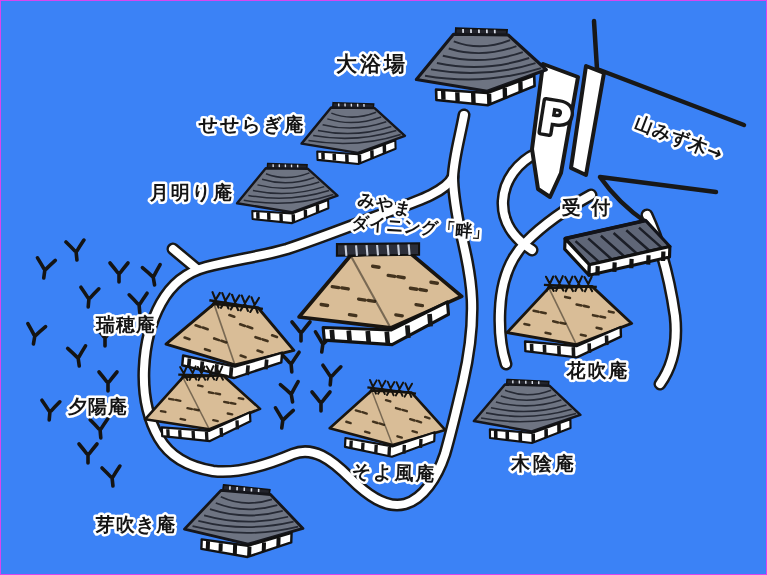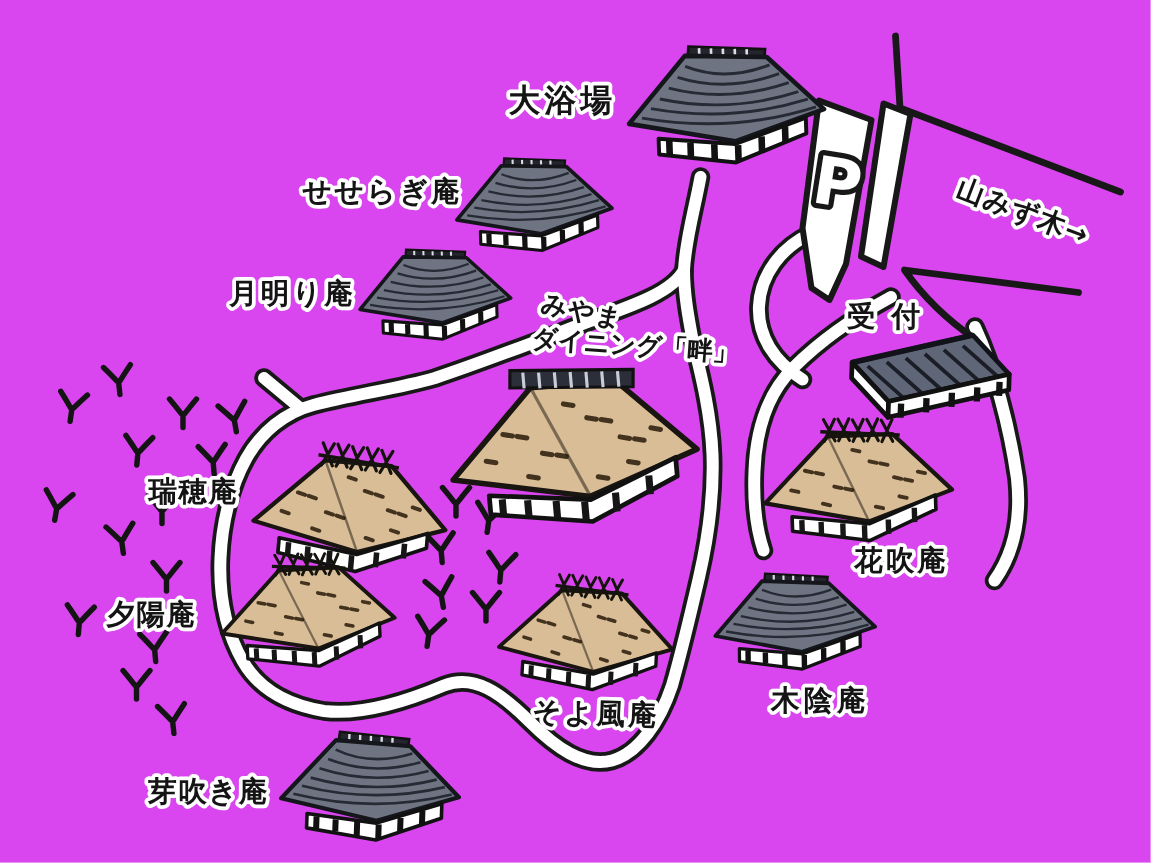--- a/index.html
+++ b/index.html
@@ -1,18 +1,18 @@
 <!DOCTYPE html>
 <html><head>
 <meta charset="utf-8">
 <style>
   html,body{margin:0;padding:0;background:#ffffff;}
   .map-frame{
     position:relative;width:767px;height:575px;overflow:hidden;
-    background:#d946ef;border:4px solid #d946ef;box-sizing:border-box;
+    background:#3b82f6;border:1px solid #d946ef;box-sizing:border-box;
     font-family:"DejaVu Sans","Liberation Sans",sans-serif;
   }
   svg{position:absolute;left:0;top:0;}
   .road-under{fill:none;stroke:#181818;stroke-width:13;stroke-linecap:round;stroke-linejoin:round;}
   .road-over{fill:none;stroke:#ffffff;stroke-width:8;stroke-linecap:round;stroke-linejoin:round;}
   .hand{fill:none;stroke:#181818;stroke-width:4.5;stroke-linecap:round;stroke-linejoin:round;}
   .lot{fill:#ffffff;stroke:#181818;stroke-width:4;stroke-linejoin:round;}
   .map-label{
     font-family:"DejaVu Sans","Liberation Sans",sans-serif;
     fill:#141414;font-weight:600;

